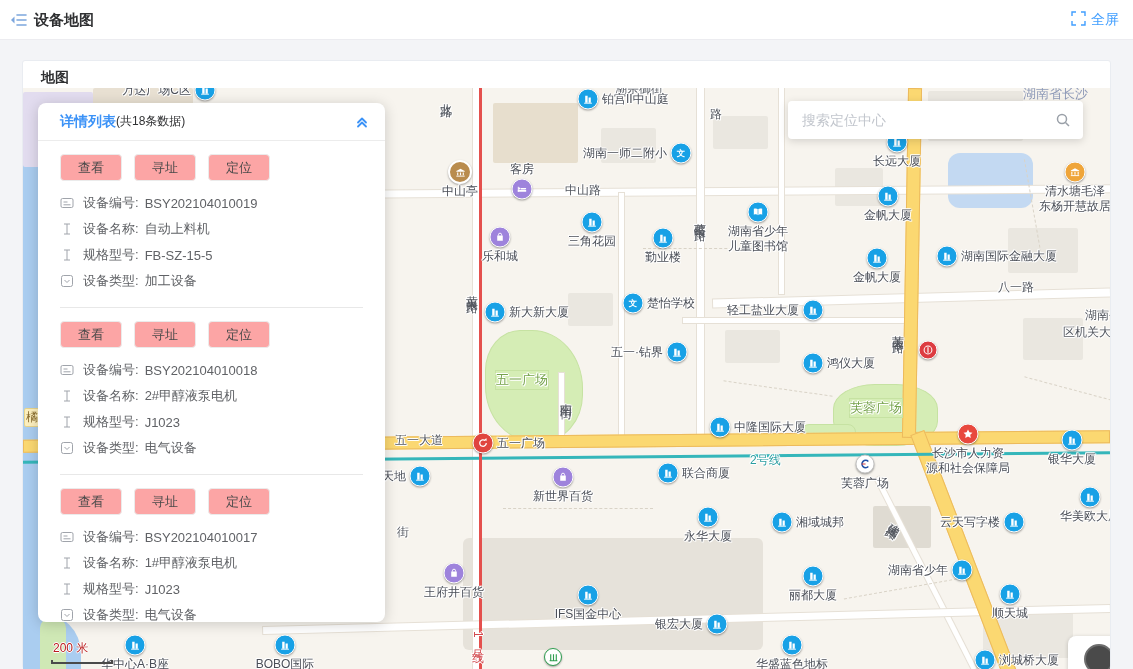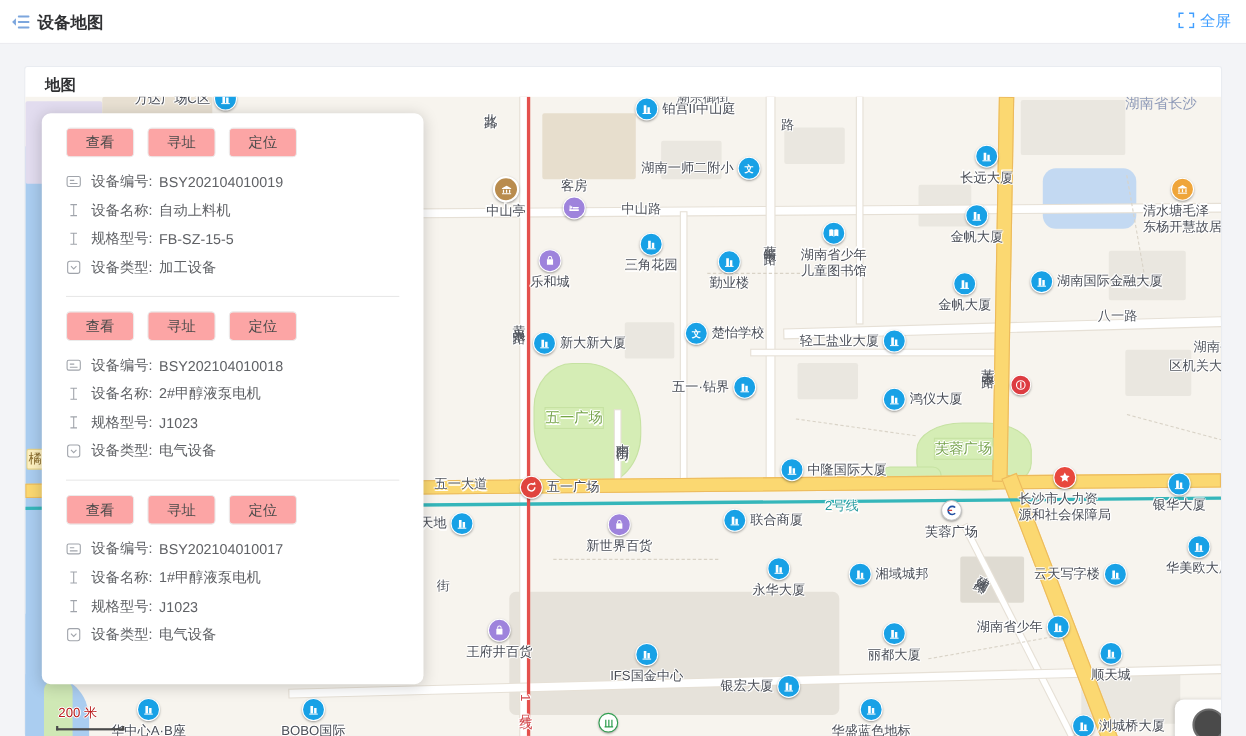--- a/index.html
+++ b/index.html
@@ -48,21 +48,21 @@
   .t-shop .poi-ic, .t-hotel .poi-ic { background:#9e83dc; }
   .t-museum .poi-ic { background:#efa53a; }
   .t-pagoda .poi-ic { background:#b98c4e; width:24px; height:24px; border-width:2px; }
   .t-star .poi-ic { background:#e8483d; }
   .t-bankred .poi-ic { background:#dd3c41; width:19px; height:19px; }
   .t-interchange .poi-ic { background:#e0453f; width:21px; height:21px; }
   .t-metro .poi-ic { background:#fff; border:1px solid #c4c4c4; width:19px; height:19px; }
   .t-greenstation .poi-ic { background:#fff; border:1px solid #2e9e4f; width:18px; height:18px; }
   .poi-lb { position:absolute; font-size:12px; color:#4a4e57; white-space:pre-line; line-height:15px;
     text-shadow:-1px 0 #fff,1px 0 #fff,0 -1px #fff,0 1px #fff,1px 1px #fff,-1px -1px #fff;text-align:right; }
-  .s-below { top:12px; left:0; transform:translateX(-50%); text-align:left; width:max-content; }
+  .s-below { top:12px; left:0; transform:translateX(-50%); text-align:center; width:max-content; }
   .s-above { top:-12px; left:0; transform:translate(-50%,-100%); width:max-content; }
   .s-right { left:14px; top:0; transform:translateY(-50%); width:max-content; }
   .s-left  { left:-14px; top:0; transform:translate(-100%,-50%); width:max-content; text-align:right; }
   
   .searchbox { position:absolute; left:765px; top:13px; width:295px; height:38px; background:#fff;
     border-radius:4px; box-shadow:0 2px 8px rgba(0,0,0,.15); z-index:10; display:flex; align-items:center; }
   .searchbox input { flex:1; border:none; outline:none; font-size:14px; color:#333; padding:0 8px 0 14px;
     background:transparent; font-family:inherit; }
   .searchbox input::placeholder { color:#c2c6cd; }
   .search-ic { margin-right:12px; display:flex; cursor:pointer; }
@@ -579,22 +579,40 @@
       <span class="mlabel" style="left: 374px; top: 436px;">街</span>
       <span class="mlabel tag" style="left: 1px; top: 320px;">橘</span>
       <span class="mlabel area" style="left: 1000px; top: -3px;">湖南省长沙</span>
       <span class="mlabel" style="left: 592px; top: -7px;">潮宗御街</span>
       <span class="mlabel" style="left: 1062px; top: 219px;">湖南省</span>
       <span class="mlabel" style="left: 1040px; top: 236px;">区机关大院</span>
       <span class="mlabel park" style="left: 826px; top: 310px;">芙蓉广场</span>
       <span class="mlabel park" style="left: 472px; top: 282px;">五一广场</span>
     </div>
 
+  <div class="searchbox">
+    <input type="text" placeholder="搜索定位中心" style="">
+    <span class="search-ic">
+      <svg width="16" height="16" viewBox="0 0 16 16" fill="none" stroke="#9aa0a8" stroke-width="1.5">
+          <circle cx="7" cy="7" r="4.5"></circle>
+          <path d="M10.5 10.5L14 14"></path>
+        </svg>
+    </span>
+  </div>
 
   <div class="panel">
+    <div class="panel-hd">
+      <span class="panel-title">详情列表</span>
+      <span class="panel-count">(共18条数据)</span>
+      <span class="panel-collapse">
+        <svg width="14" height="14" viewBox="0 0 14 14" fill="none" stroke="#3b92f7" stroke-width="1.8" stroke-linecap="round" stroke-linejoin="round">
+            <path d="M3 7.5l4-4 4 4M3 11.5l4-4 4 4"></path>
+          </svg>
+      </span>
+    </div>
     <div class="panel-bd">
 
       <div class="dev-card">
         <div class="btn-row">
           <button class="gbtn">查看</button>
           <button class="gbtn">寻址</button>
           <button class="gbtn">定位</button>
         </div>
         <div class="frow">
             <span class="fic">

